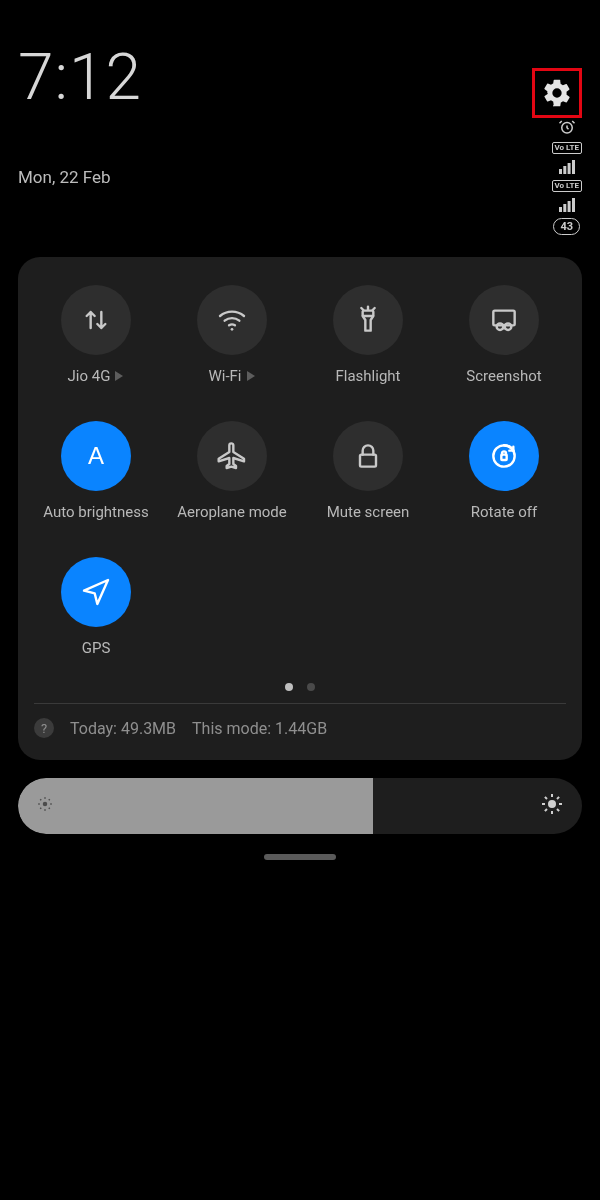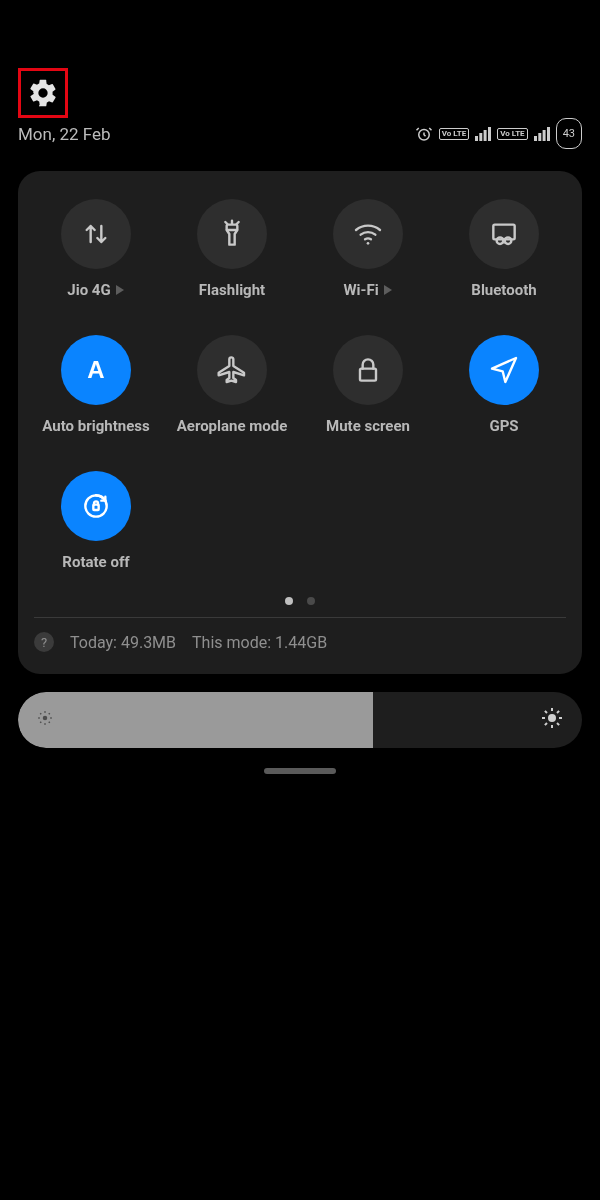--- a/index.html
+++ b/index.html
@@ -35,45 +35,44 @@
   .gear-wrap svg { display:block; }
 
   
   .subhdr {
     display: flex;
     justify-content: space-between;
     align-items: center;
     font-size: 17px;
     color: #bcbcbc;
   }
-  .status-icons { display:flex; align-items:center; gap:6px; }
+  .status-icons { display:flex; align-items:center; gap:6px;flex-direction:column; }
   .volte {
     font-size: 8px; font-weight:700;
     border:1px solid #ccc; border-radius:2px;
     padding:1px 2px; line-height:1; color:#ccc;
   }
   .batt {
-    font-size:11px; font-weight:400;
+    font-size:11px; font-weight:700;
     border:1.5px solid #ccc; border-radius:10px;
-    padding:8px 6px; color:#ccc;
+    padding:1px 6px; color:#ccc;
   }
   .sig svg, .alarm svg { display:block; }
 
   
   .panel {
     background:#1e1e1e;
     border-radius:22px;
     margin-top:22px;
     padding:28px 10px 16px 10px;
   }
   .tiles {
     display:grid;
     grid-template-columns:repeat(4,1fr);
     row-gap:36px;
-    font-weight:bold;
   }
   .tile {
     display:flex; flex-direction:column; align-items:center;
     gap:12px;
     cursor:pointer;
   }
   .circle {
     width:70px; height:70px; border-radius:50%;
     background:#2e2e2e;
     display:flex; align-items:center; justify-content:center;
@@ -137,20 +136,21 @@
 
   .home-bar {
     width:72px; height:6px; background:#5a5a5a;
     border-radius:3px; margin:20px auto 0;
   }
 </style>
 </head>
 <body>
 
 <div class="hdr">
+  <div class="clock">7:12</div>
   <div class="gear-wrap">
     <span>
       <svg width="32" height="32" viewBox="0 0 24 24" fill="#e4e4e4">
           <path d="M19.14 12.94a7.14 7.14 0 0 0 .05-.94 7.14 7.14 0 0 0-.05-.94l2.03-1.58a.5.5 0 0 0 .12-.64l-1.92-3.32a.5.5 0 0 0-.6-.22l-2.39.96a7.03 7.03 0 0 0-1.62-.94l-.36-2.54A.5.5 0 0 0 14 2h-4a.5.5 0 0 0-.5.42l-.36 2.54c-.58.24-1.12.55-1.62.94l-2.39-.96a.5.5 0 0 0-.6.22L2.61 8.48a.5.5 0 0 0 .12.64l2.03 1.58c-.03.31-.05.63-.05.94s.2.63.5.94L2.73 14.16a.5.5 0 0 0-.12.64l1.92 3.32c.13.22.39.31.6.22l2.39-.96c.5.39 1.04.7 1.62.94l.36 2.54A.5.5 0 0 0 10 22h4a.5.5 0 0 0 .5-.42l.36-2.54c.58-.24 1.12-.55 1.62-.94l2.39.96c.21.09.47 0 .6-.22l1.92-3.32a.5.5 0 0 0-.12-.64l-2.03-1.58zM12 15.5A3.5 3.5 0 1 1 15.5 12 3.5 3.5 0 0 1 12 15.5z"></path>
         </svg>
     </span>
   </div>
 </div>
 
 <div class="subhdr">
@@ -188,57 +188,57 @@
           </svg>
         </div>
         <div class="tile-label">
           <span>Jio 4G</span>
           <span class="tri"></span>
         </div>
       </div>
       <div class="tile">
         <div class="circle">
           <svg width="32" height="32" viewBox="0 0 24 24" fill="none" stroke="currentColor" stroke-width="1.8" stroke-linecap="round" stroke-linejoin="round">
+            <path d="M3 9a14 14 0 0 1 18 0"></path>
+            <path d="M6.5 12.5a9 9 0 0 1 11 0"></path>
+            <path d="M9.8 16a4 4 0 0 1 4.4 0"></path>
+            <circle cx="12" cy="19" r="1" fill="currentColor" stroke="none"></circle>
+          </svg>
+        </div>
+        <div class="tile-label">
+          <span>Wi-Fi</span>
+          <span class="tri"></span>
+        </div>
+      </div>
+      <div class="tile">
+        <div class="circle">
+          <svg width="32" height="32" viewBox="0 0 24 24" fill="none" stroke="currentColor" stroke-width="1.8" stroke-linecap="round" stroke-linejoin="round">
             <rect x="8" y="5" width="8" height="4" rx="1"></rect>
             <path d="M8 9l2 3v8h4v-8l2-3"></path>
             <line x1="12" y1="2" x2="12" y2="4"></line>
             <line x1="7" y1="3" x2="8.5" y2="4.5"></line>
             <line x1="17" y1="3" x2="15.5" y2="4.5"></line>
           </svg>
         </div>
         <div class="tile-label">
           <span>Flashlight</span>
         </div>
       </div>
       <div class="tile">
         <div class="circle">
           <svg width="32" height="32" viewBox="0 0 24 24" fill="none" stroke="currentColor" stroke-width="1.8" stroke-linecap="round" stroke-linejoin="round">
-            <path d="M3 9a14 14 0 0 1 18 0"></path>
-            <path d="M6.5 12.5a9 9 0 0 1 11 0"></path>
-            <path d="M9.8 16a4 4 0 0 1 4.4 0"></path>
-            <circle cx="12" cy="19" r="1" fill="currentColor" stroke="none"></circle>
-          </svg>
-        </div>
-        <div class="tile-label">
-          <span>Wi-Fi</span>
-          <span class="tri"></span>
-        </div>
-      </div>
-      <div class="tile">
-        <div class="circle">
-          <svg width="32" height="32" viewBox="0 0 24 24" fill="none" stroke="currentColor" stroke-width="1.8" stroke-linecap="round" stroke-linejoin="round">
             <rect x="4" y="5" width="16" height="11" rx="1"></rect>
             <circle cx="9" cy="17" r="2.5"></circle>
             <circle cx="15" cy="17" r="2.5"></circle>
             <line x1="11" y1="15.5" x2="13" y2="18.5"></line>
             <line x1="13" y1="15.5" x2="11" y2="18.5"></line>
           </svg>
         </div>
         <div class="tile-label">
-          <span>Bluetooth</span>
+          <span>Screenshot</span>
         </div>
       </div>
       <div class="tile">
         <div class="circle on">
           <svg width="32" height="32" viewBox="0 0 24 24">
             <text x="12" y="18" text-anchor="middle" font-size="18" font-family="sans-serif" fill="currentColor">A</text>
           </svg>
         </div>
         <div class="tile-label">
           <span>Auto brightness</span>
@@ -256,44 +256,44 @@
       </div>
       <div class="tile">
         <div class="circle">
           <svg width="32" height="32" viewBox="0 0 24 24" fill="none" stroke="currentColor" stroke-width="1.8" stroke-linecap="round" stroke-linejoin="round">
             <rect x="6" y="11" width="12" height="9" rx="1"></rect>
             <path d="M8 11V8a4 4 0 0 1 8 0v3"></path>
           </svg>
         </div>
         <div class="tile-label">
           <span>Mute screen</span>
-        </div>
-      </div>
-      <div class="tile">
-        <div class="circle on">
-          <svg width="32" height="32" viewBox="0 0 24 24" fill="none" stroke="currentColor" stroke-width="1.8" stroke-linecap="round" stroke-linejoin="round">
-            <path d="M3 11 21 3l-8 18-2-8z" fill="none"></path>
-          </svg>
-        </div>
-        <div class="tile-label">
-          <span>GPS</span>
         </div>
       </div>
       <div class="tile">
         <div class="circle on">
           <svg width="32" height="32" viewBox="0 0 24 24" fill="none" stroke="currentColor" stroke-width="1.8" stroke-linecap="round" stroke-linejoin="round">
             <circle cx="12" cy="12" r="8"></circle>
             <path d="M12 4a8 8 0 0 1 7 4" stroke-width="2"></path>
             <path d="M19 5v3h-3"></path>
             <rect x="10" y="11" width="4" height="4" rx=".5" fill="none"></rect>
             <path d="M10.5 11v-1a1.5 1.5 0 0 1 3 0v1"></path>
           </svg>
         </div>
         <div class="tile-label">
           <span>Rotate off</span>
+        </div>
+      </div>
+      <div class="tile">
+        <div class="circle on">
+          <svg width="32" height="32" viewBox="0 0 24 24" fill="none" stroke="currentColor" stroke-width="1.8" stroke-linecap="round" stroke-linejoin="round">
+            <path d="M3 11 21 3l-8 18-2-8z" fill="none"></path>
+          </svg>
+        </div>
+        <div class="tile-label">
+          <span>GPS</span>
         </div>
       </div>
     </div>
   <div class="dots">
     <div class="dot active"></div>
     <div class="dot"></div>
   </div>
   <div class="divider"></div>
   <div class="usage">
     <div class="q">?</div>

